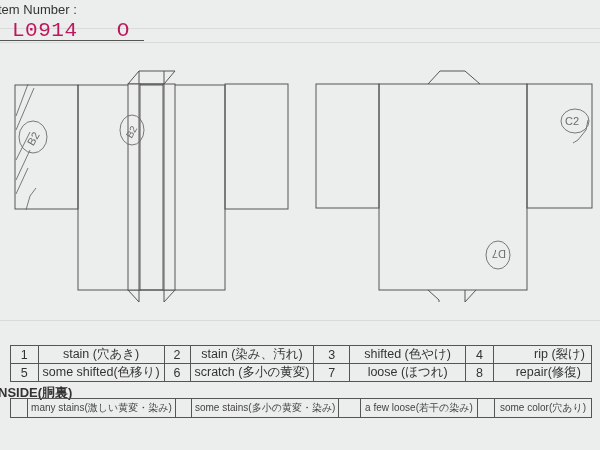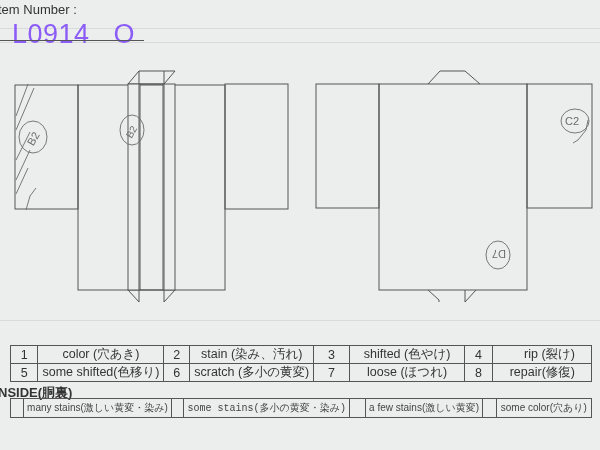--- a/index.html
+++ b/index.html
@@ -4,21 +4,21 @@
 <style>
   html, body { margin:0; padding:0; }
   body {
     width:600px; height:450px; overflow:hidden; position:relative;
     background:#eceeed;
     font-family:"Liberation Sans", "DejaVu Sans", sans-serif;
     color:#2a2a2a;
   }
   .abs { position:absolute; }
   .item-label { left:-2px; top:2px; font-size:13px; color:#333; }
-  .item-value { left:12px; top:19px; font-size:27px; letter-spacing:0.5px; color:#8b5cf6; }
+  .item-value { left:12px; top:19px; font-size:21px; letter-spacing:0.5px; color:#be185d;font-family:Liberation Mono, monospace; }
   .item-underline { left:0; top:40px; width:144px; height:1px; background:#555; }
   .faint-line { height:1px; background:#d9dbda; left:0; width:600px; }
   svg.drawing { position:absolute; left:0; top:0; }
   table.legend {
     position:absolute; left:10px; top:345px; width:582px;
     border-collapse:collapse; font-size:12.5px; color:#333;
   }
   table.legend td {
     border:1px solid #555; height:17px; padding:0 4px; text-align:center; white-space:nowrap;
   }
@@ -103,37 +103,37 @@
     <col style="width:28px">
       <col style="width:112px">
     <col style="width:40px">
       <col style="width:120px">
     <col style="width:30px">
       <col style="width:102px">
   </colgroup>
   <tbody>
       <tr>
     <td>1</td>
-    <td>color (穴あき)</td>
+    <td>stain (穴あき)</td>
     <td>2</td>
     <td>stain (染み、汚れ)</td>
     <td>3</td>
     <td>shifted (色やけ)</td>
     <td>4</td>
-    <td style="text-align:right;padding-right:16px;">rip (裂け)</td>
+    <td style="text-align:right;padding-right:6px;">rip (裂け)</td>
   </tr>
   <tr>
     <td>5</td>
     <td>some shifted(色移り)</td>
     <td>6</td>
     <td>scratch (多小の黄変)</td>
     <td>7</td>
     <td>loose (ほつれ)</td>
     <td>8</td>
-    <td style="text-align:right;padding-right:16px;">repair(修復)</td>
+    <td style="text-align:right;padding-right:10px;">repair(修復)</td>
   </tr>
 </tbody>
   </table>
 
 <div class="abs inside-label">NSIDE(胴裏)</div>
 <table class="inside">
   <colgroup>
     <col style="width:30px">
       <col style="width:120px">
     <col style="width:28px">
@@ -141,20 +141,20 @@
     <col style="width:40px">
       <col style="width:120px">
     <col style="width:30px">
       <col style="width:102px">
   </colgroup>
   <tbody>
       <tr>
     <td></td>
     <td style="text-align:left;">many stains(激しい黄変・染み)</td>
     <td></td>
-    <td style="text-align:center;font-family:Liberation Mono, monospace;">some stains(多小の黄変・染み)</td>
+    <td style="text-align:center;">some stains(多小の黄変・染み)</td>
     <td></td>
-    <td>a few stains(激しい黄変)</td>
+    <td>a few loose(若干の染み)</td>
     <td></td>
     <td>some color(穴あり)</td>
   </tr>
 </tbody>
   </table>
 
 </body></html>

